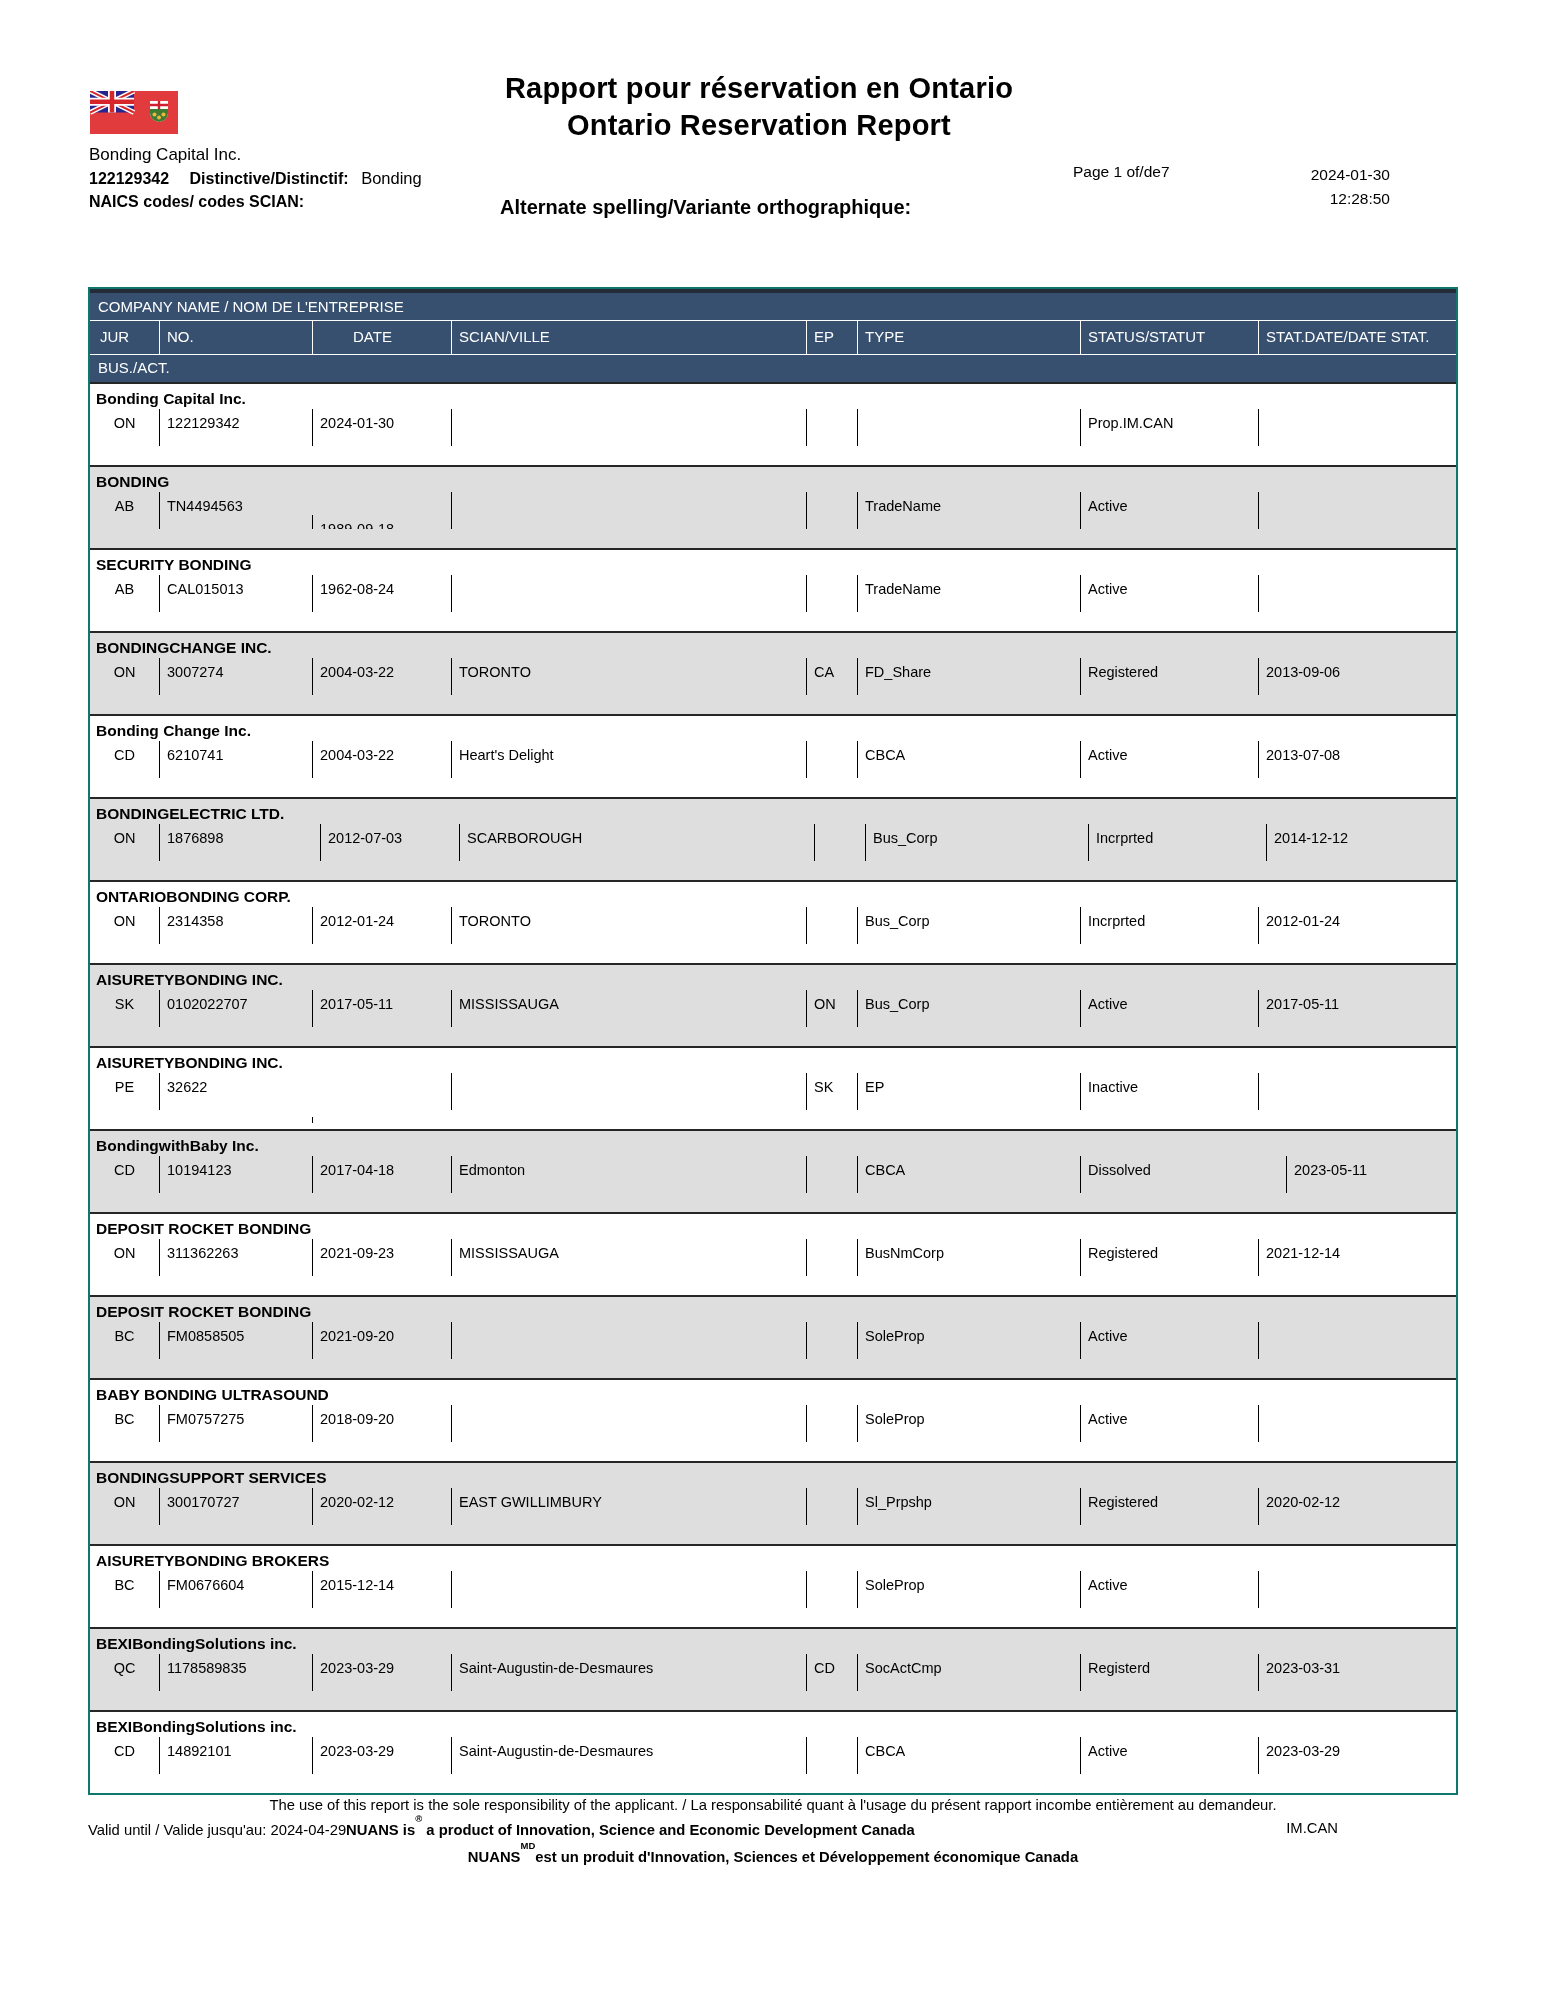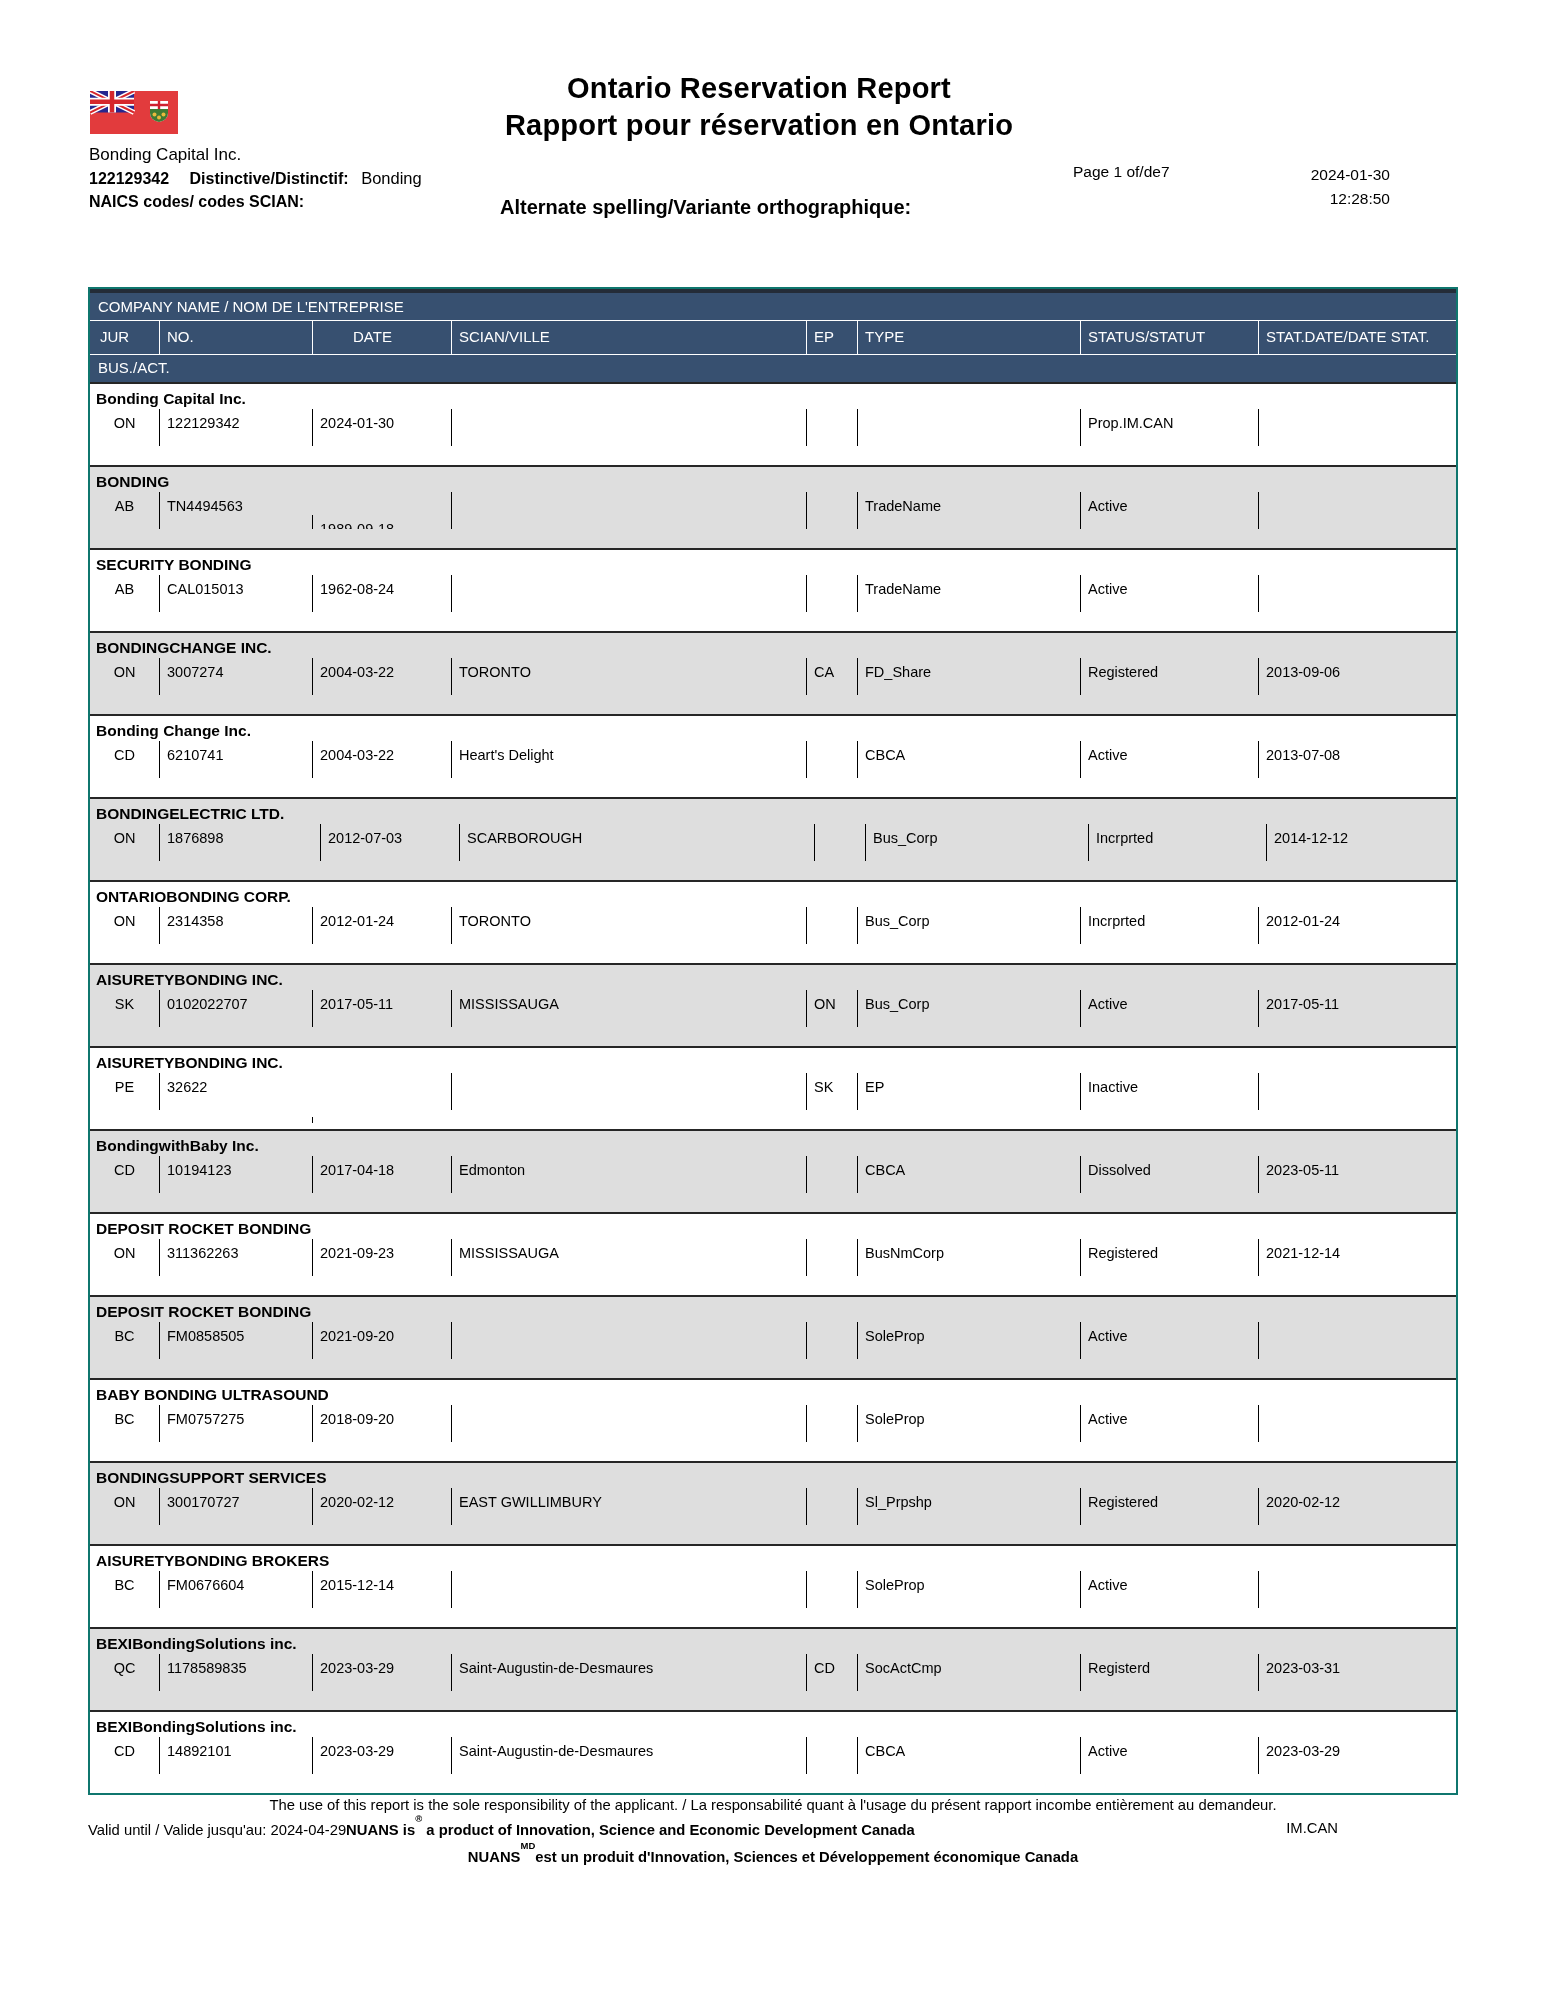--- a/index.html
+++ b/index.html
@@ -63,22 +63,22 @@
     <path d="M60,10 h18 v8 h-18 z" fill="#ffffff"></path>
     <path d="M69,10 v8 M60,14 h18" stroke="#cf2030" stroke-width="2.4"></path>
     <path d="M60,18 h18 v4 q0,7 -9,9 q-9,-2 -9,-9 z" fill="#3f7a33"></path>
     <circle cx="64.5" cy="23.5" r="2" fill="#e8b93c"></circle>
     <circle cx="69" cy="26.5" r="2" fill="#e8b93c"></circle>
     <circle cx="73.5" cy="23.5" r="2" fill="#e8b93c"></circle>
   </svg>
 </div>
 
 <div class="titles">
+  <div>Rapport pour réservation en Ontario</div>
   <div>Ontario Reservation Report</div>
-  <div>Rapport pour réservation en Ontario</div>
 </div>
 
 <div class="applicant">Bonding Capital Inc.</div>
 <div class="ref-line">
   <span class="b">122129342</span>
   <span class="b lbl">Distinctive/Distinctif:</span>
   <span class="val">Bonding</span>
 </div>
 <div class="naics">NAICS codes/ codes SCIAN:</div>
 <div class="alt-label">Alternate spelling/Variante orthographique:</div>
@@ -225,21 +225,21 @@
       <div class="record alt">
         <div class="rec-name">BondingwithBaby Inc.</div>
         <div class="rec-data">
           <div class="cell jur" style="width: 69px;">CD</div>
           <div class="cell" style="width: 153px;">10194123</div>
           <div class="cell" style="width: 139px;">2017-04-18</div>
           <div class="cell" style="width: 355px;">Edmonton</div>
           <div class="cell" style="width: 51px;"></div>
           <div class="cell" style="width: 223px;">CBCA</div>
           <div class="cell" style="width: 178px;">Dissolved</div>
-          <div class="cell" style="width: 159px;">2023-05-11</div>
+          <div class="cell" style="width: 159px; margin-left: 28px;">2023-05-11</div>
         </div>
       </div>
       <div class="record">
         <div class="rec-name">DEPOSIT ROCKET BONDING</div>
         <div class="rec-data">
           <div class="cell jur" style="width: 69px;">ON</div>
           <div class="cell" style="width: 153px;">311362263</div>
           <div class="cell" style="width: 139px;">2021-09-23</div>
           <div class="cell" style="width: 355px;">MISSISSAUGA</div>
           <div class="cell" style="width: 51px;"></div>

